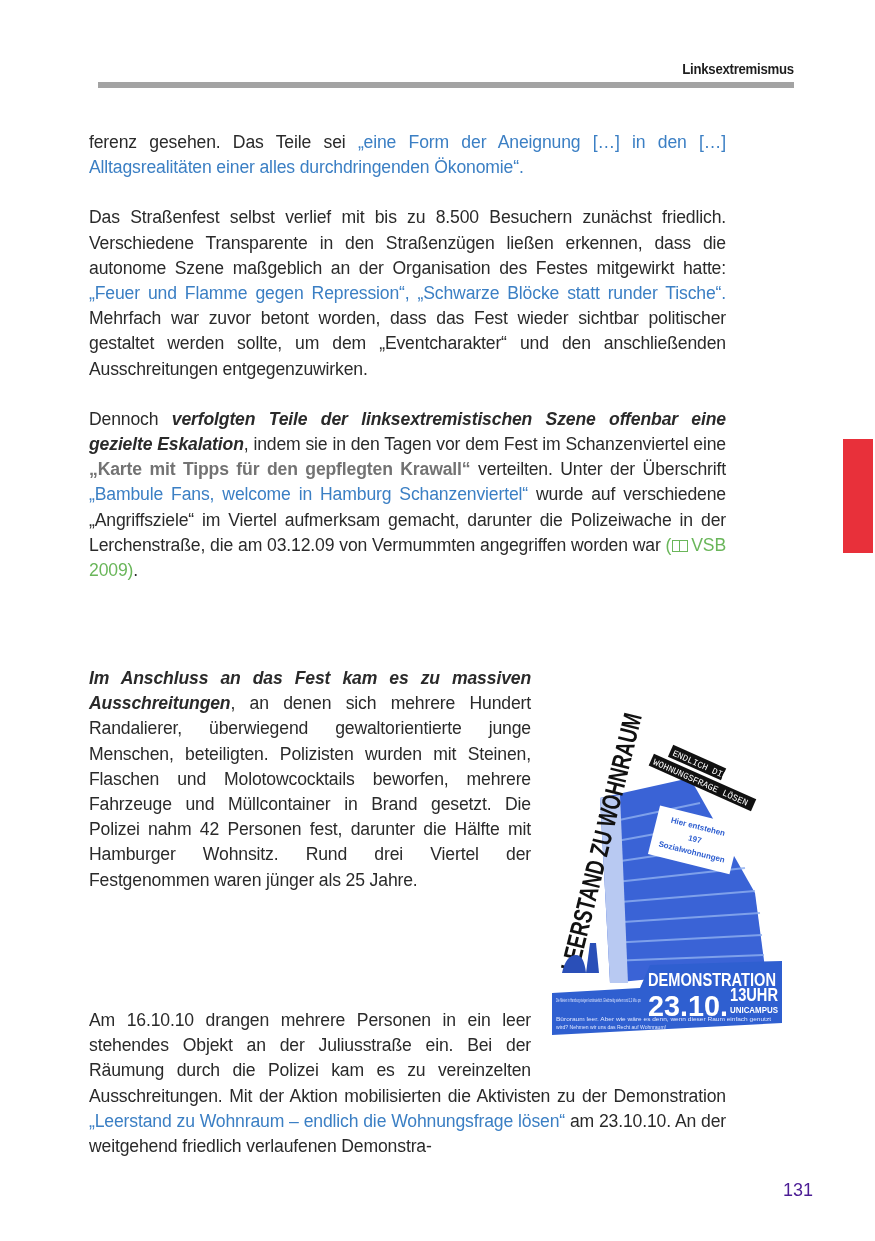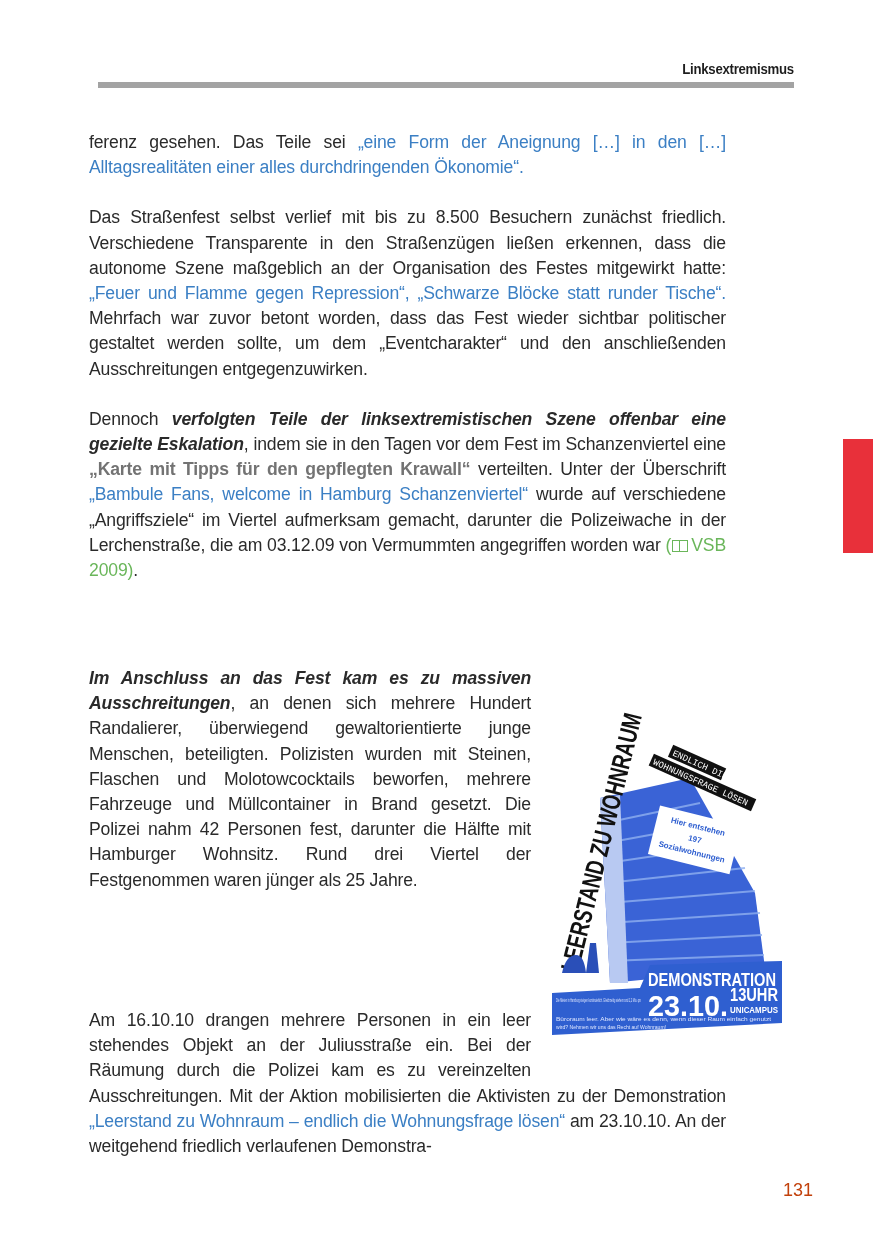--- a/index.html
+++ b/index.html
@@ -15,21 +15,21 @@
   .body-text p { margin: 0 0 25px 0; }
   .quote { color: #3b7fc4; }
   .bold { font-weight: bold; font-style: italic; }
   .bold-quote { font-weight: bold; color: #737373; }
   .ref { color: #6ab65a; }
   .book-icon { display: inline-block; width: 16px; height: 12px; border: 1.5px solid #6ab65a; box-sizing: border-box;
                position: relative; vertical-align: -1px; margin: 0 3px 0 1px; }
   .book-icon::after { content: ""; position: absolute; left: 5.5px; top: 0; width: 1.5px; height: 100%; background: #6ab65a; }
   .float-col { width: 442px; }
   .poster { position: absolute; left: 550px; top: 703px; width: 235px; height: 335px; }
-  .page-number { position: absolute; left: 783px; top: 1180px; font-size: 18px; color: #c2410c; }
+  .page-number { position: absolute; left: 783px; top: 1180px; font-size: 18px; color: #4c1d95; }
 </style>
 </head>
 <body>
 
 <div class="running-head">
   <span>Linksextremismus</span>
 </div>
 
 <div class="red-tab" style="background:#e8303a"></div>
 

